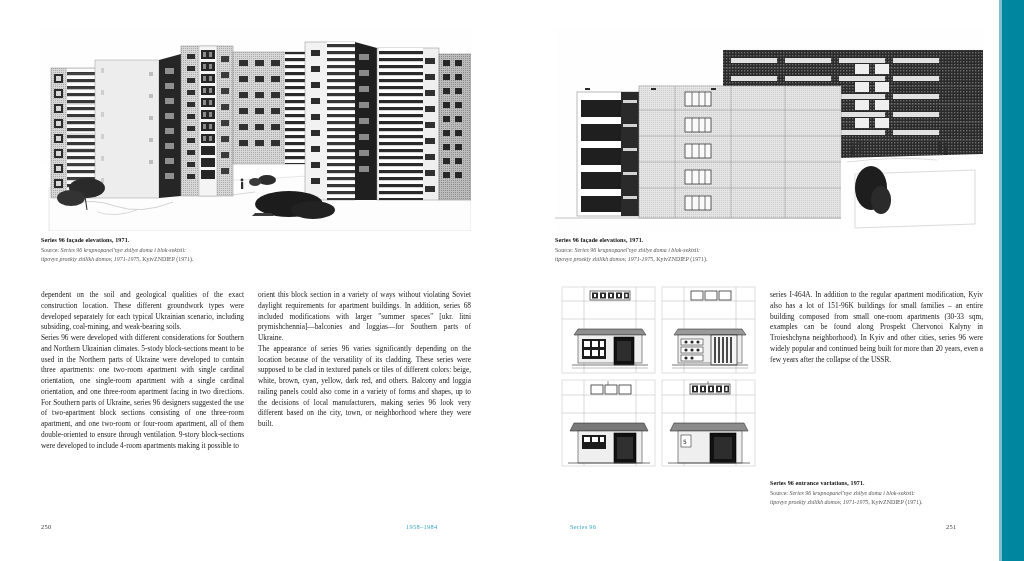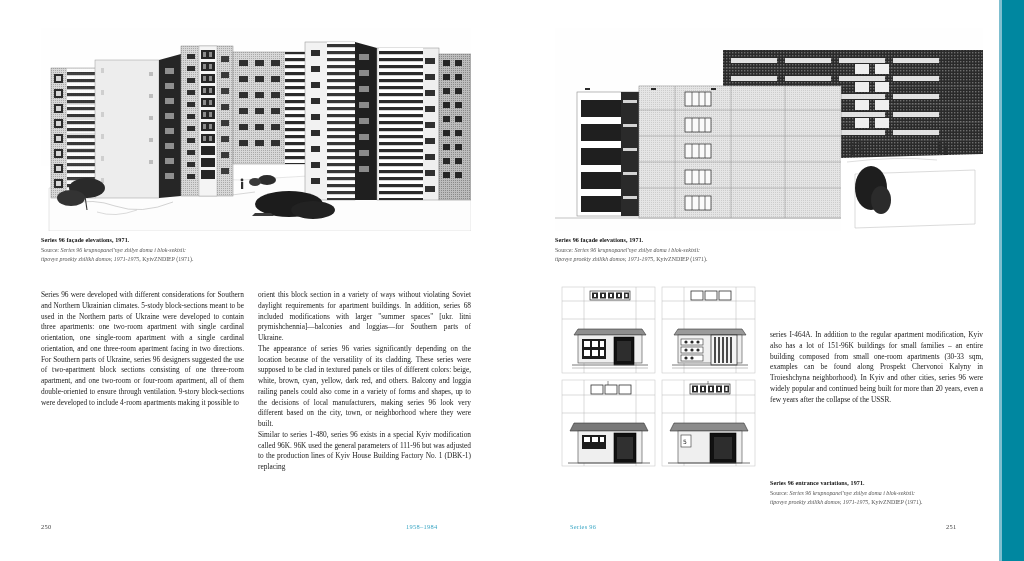--- a/index.html
+++ b/index.html
@@ -294,27 +294,27 @@
 
     <div class="caption" style="left:41px;top:236px;width:300px;">
       <div class="cap-title">Series 96 façade elevations, 1971.</div>
       <div class="cap-src">
         <span>Source: </span><i>Series 96 krupnopanel'nye zhilye doma i blok-sektsii:</i><br>
         <i>tipovye proekty zhilikh domov, 1971-1975,</i><span> KyivZNDIEP (1971).</span>
       </div>
     </div>
 
     <div class="col" style="left:41px;top:290px;width:203px;">
+      <p>dependent on the soil and geological qualities of the exact construction location. These different groundwork types were developed separately for each typical Ukrainian scenario, including subsiding, coal-mining, and weak-bearing soils.</p>
         <p>Series 96 were developed with different considerations for Southern and Northern Ukrainian climates. 5-stody block-sections meant to be used in the Northern parts of Ukraine were developed to contain three apartments: one two-room apartment with single cardinal orientation, one single-room apartment with a single cardinal orientation, and one three-room apartment facing in two directions. For Southern parts of Ukraine, series 96 designers suggested the use of two-apartment block sections consisting of one three-room apartment, and one two-room or four-room apartment, all of them double-oriented to ensure through ventilation. 9-story block-sections were developed to include 4-room apartments making it possible to</p>
     </div>
 
     <div class="col" style="left:258px;top:290px;width:213px;">
       <p>orient this block section in a variety of ways without violating Soviet daylight requirements for apartment buildings. In addition, series 68 included modifications with larger "summer spaces" [ukr. litni prymishchennia]—balconies and loggias—for Southern parts of Ukraine.</p>
         <p>The appearance of series 96 varies significantly depending on the location because of the versatility of its cladding. These series were supposed to be clad in textured panels or tiles of different colors: beige, white, brown, cyan, yellow, dark red, and others. Balcony and loggia railing panels could also come in a variety of forms and shapes, up to the decisions of local manufacturers, making series 96 look very different based on the city, town, or neighborhood where they were built.</p>
-        <p>Similar to series 1-480, series 96 exists in a special Kyiv modification called 96K. 96K used the general parameters of 111-96 but was adjusted to the production lines of Kyiv House Building Factory No. 1 (DBK-1) replacing</p>
     </div>
 
     <div class="footer folio" style="left:41px;top:523px;">250</div>
     <div class="footer runhead" style="left:406px;top:523px;">1958–1984</div>
   </div>
 
   <div class="page page-right">
 
     <div class="fig" style="left:43px;top:28px;width:428px;height:203px;">
       <svg class="fig-canvas" viewBox="0 0 428 203" preserveAspectRatio="none">
@@ -604,21 +604,21 @@
           <rect x="118" y="146" width="64" height="32" fill="#efefef" stroke="#444" stroke-width="0.6"></rect>
           <rect x="121" y="150" width="10" height="12" fill="#fff" stroke="#333" stroke-width="0.6"></rect>
           <text x="123" y="159" font-family="DejaVu Sans" font-size="6" fill="#222">5</text>
           <rect x="150" y="148" width="26" height="30" fill="#111" stroke="#000" stroke-width="0.6"></rect>
           <rect x="154" y="152" width="18" height="22" fill="#2d2d2d"></rect>
           <line x1="108" y1="178" x2="190" y2="178" stroke="#555" stroke-width="0.8"></line>
         </g>
       </svg>
     </div>
 
-    <div class="col" style="left:258px;top:290px;width:213px;margin-top:40px;">
+    <div class="col" style="left:258px;top:290px;width:213px;">
       <p>series I-464A. In addition to the regular apartment modification, Kyiv also has a lot of 151-96K buildings for small families – an entire building composed from small one-room apartments (30-33 sqm, examples can be found along Prospekt Chervonoi Kalyny in Troieshchyna neighborhood). In Kyiv and other cities, series 96 were widely popular and continued being built for more than 20 years, even a few years after the collapse of the USSR.</p>
     </div>
 
     <div class="caption" style="left:258px;top:479px;width:215px;">
       <div class="cap-title">Series 96 entrance variations, 1971.</div>
       <div class="cap-src">
         <span>Source: </span><i>Series 96 krupnopanel'nye zhilye doma i blok-sektsii:</i><br>
         <i>tipovye proekty zhilikh domov, 1971-1975,</i><span> KyivZNDIEP (1971).</span>
       </div>
     </div>

